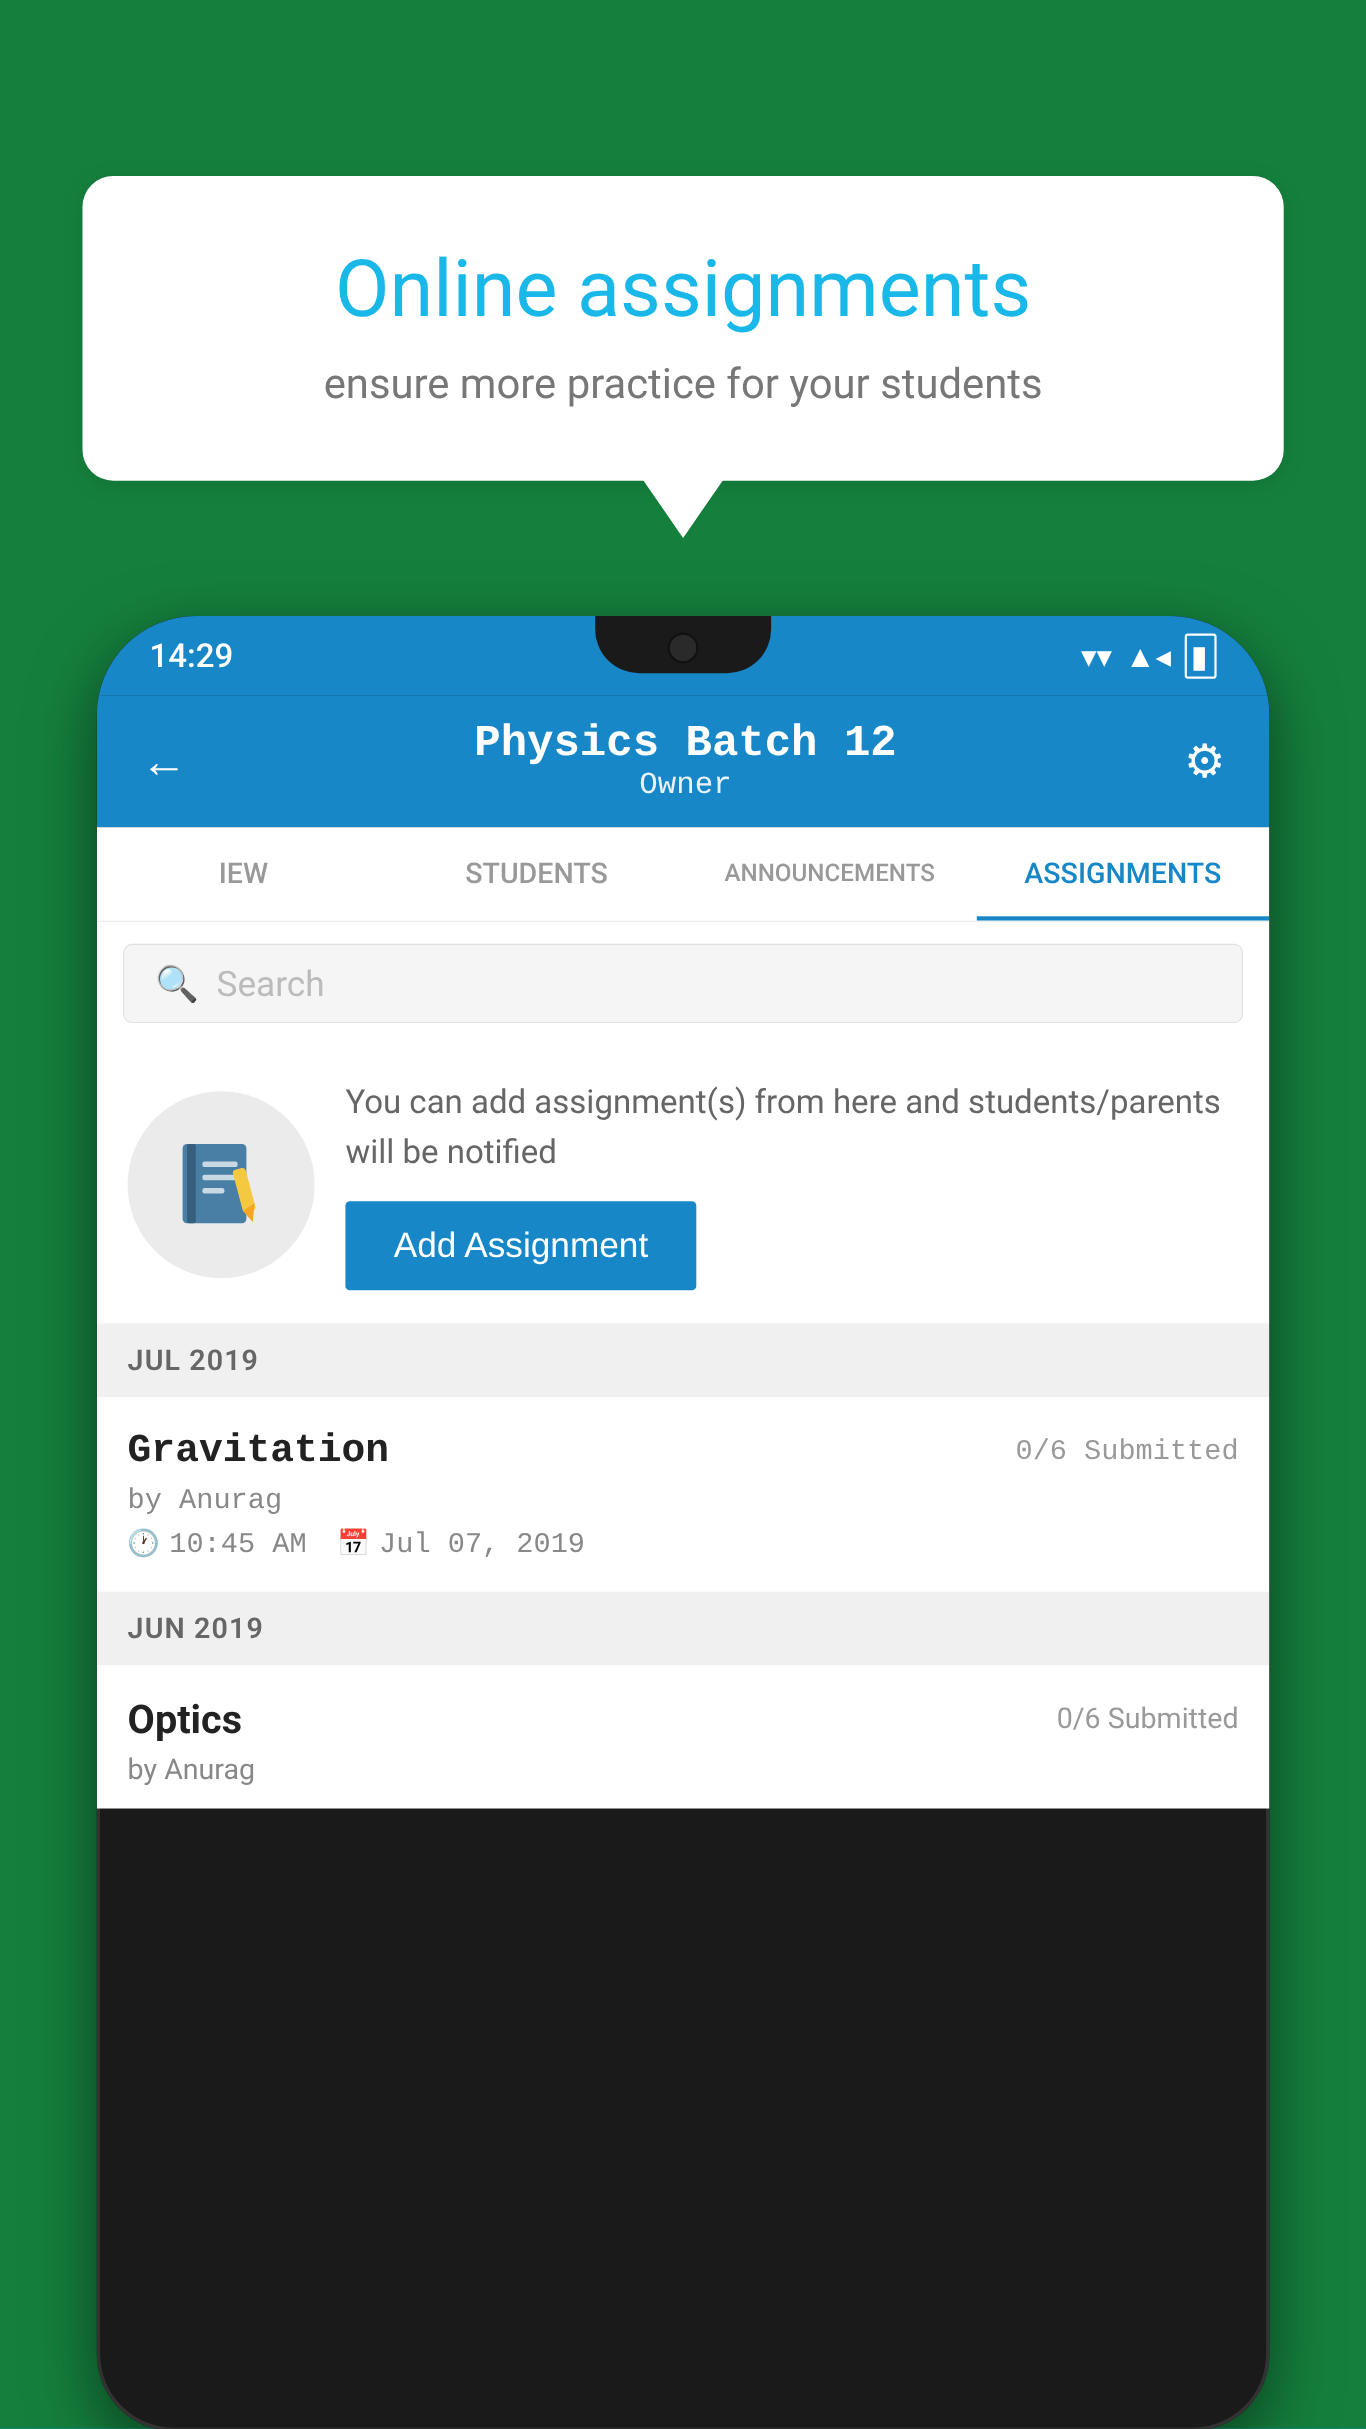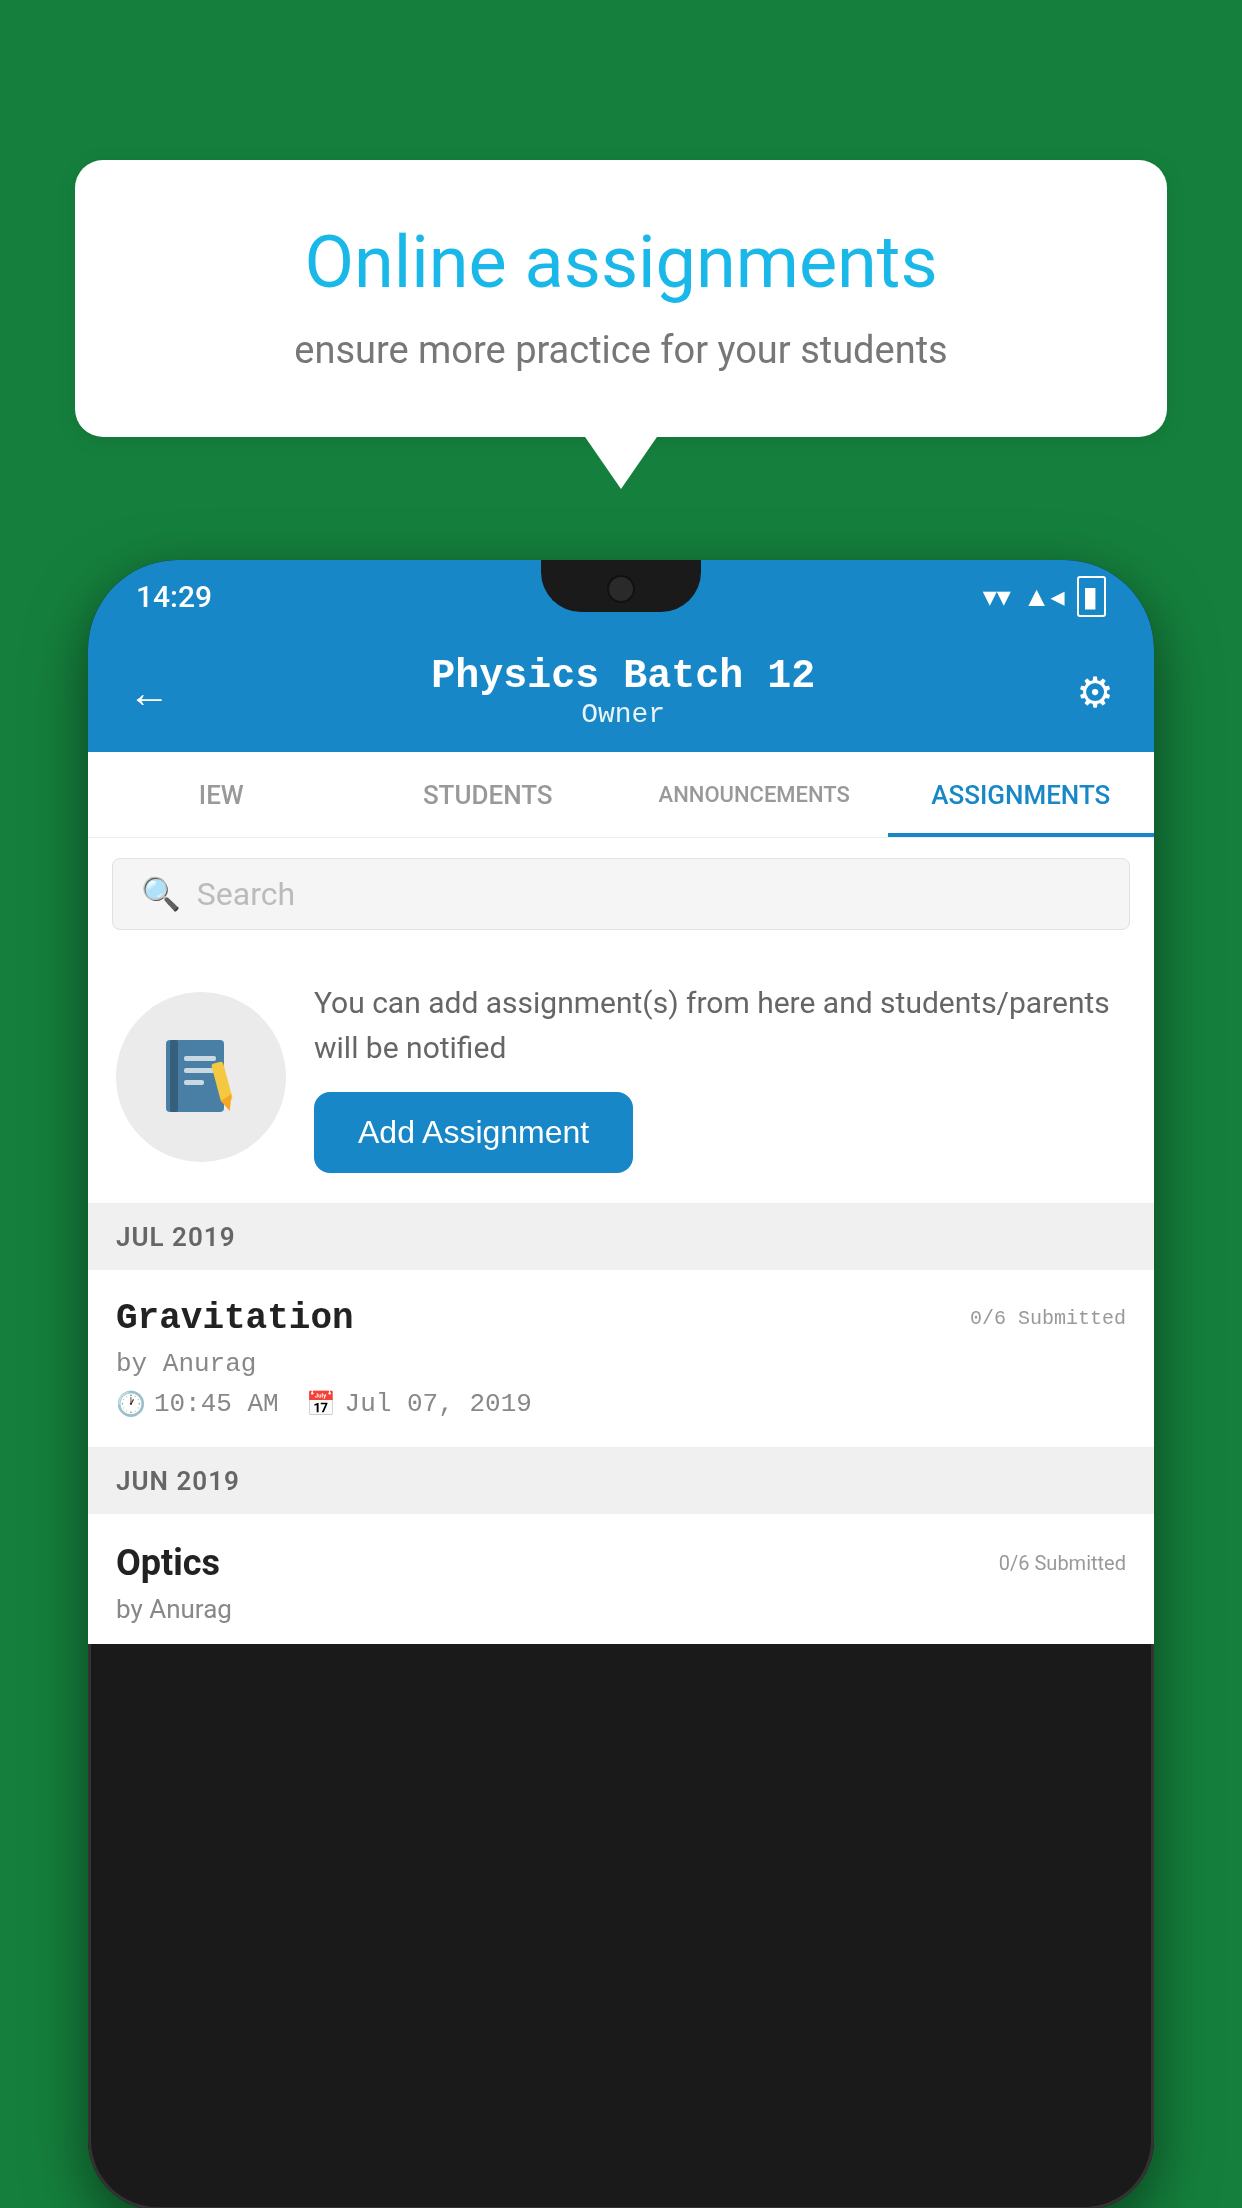--- a/index.html
+++ b/index.html
@@ -265,21 +265,21 @@
       color: #666;
       font-size: 30px;
       line-height: 1.5;
       margin-bottom: 22px;
     }
 
     .add-assignment-btn {
       background: #1787c7;
       color: white;
       border: none;
-      border-radius: 16px;
+      border-radius: 4px;
       padding: 22px 44px;
       font-size: 32px;
       font-weight: 500;
       cursor: pointer;
     }
 
     
     .section-header {
       background: #f0f0f0;
       padding: 18px 28px;
@@ -305,21 +305,21 @@
     }
 
     .assignment-name {
       color: #222;
       font-size: 36px;
       font-weight: 700;
     }
 
     .assignment-submitted {
       color: #999;
-      font-size: 20px;
+      font-size: 26px;
     }
 
     .assignment-by {
       color: #888;
       font-size: 26px;
       margin-bottom: 10px;
     }
 
     .assignment-meta {
       display: flex;

